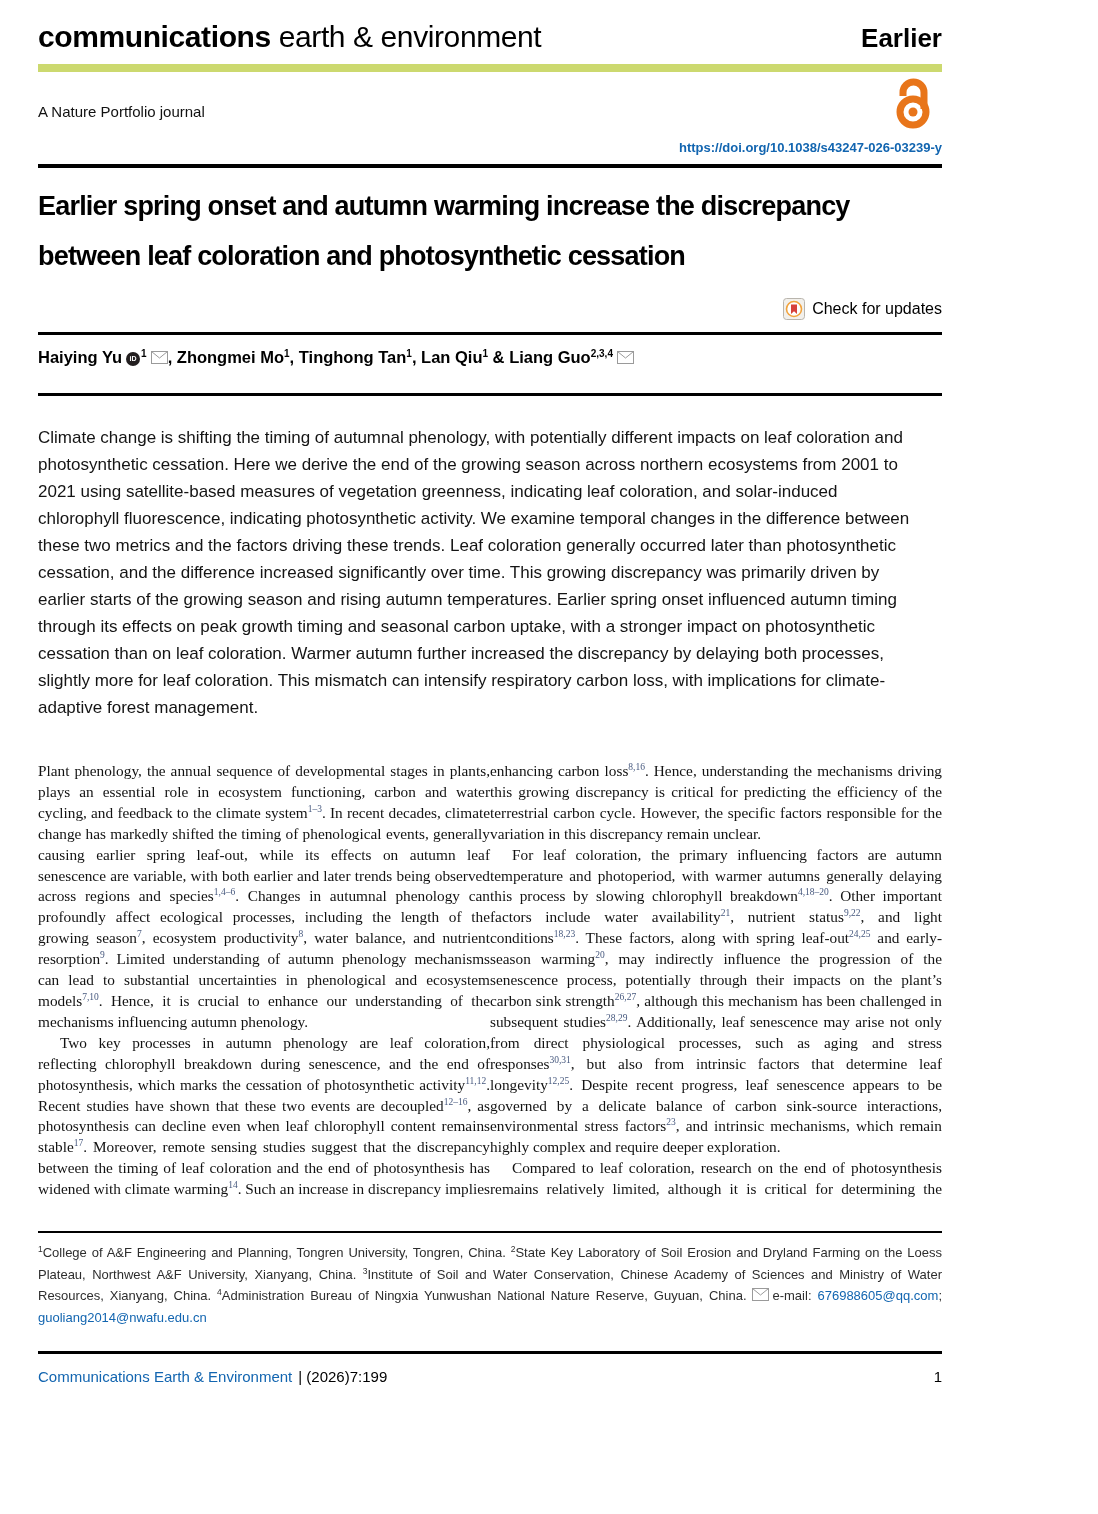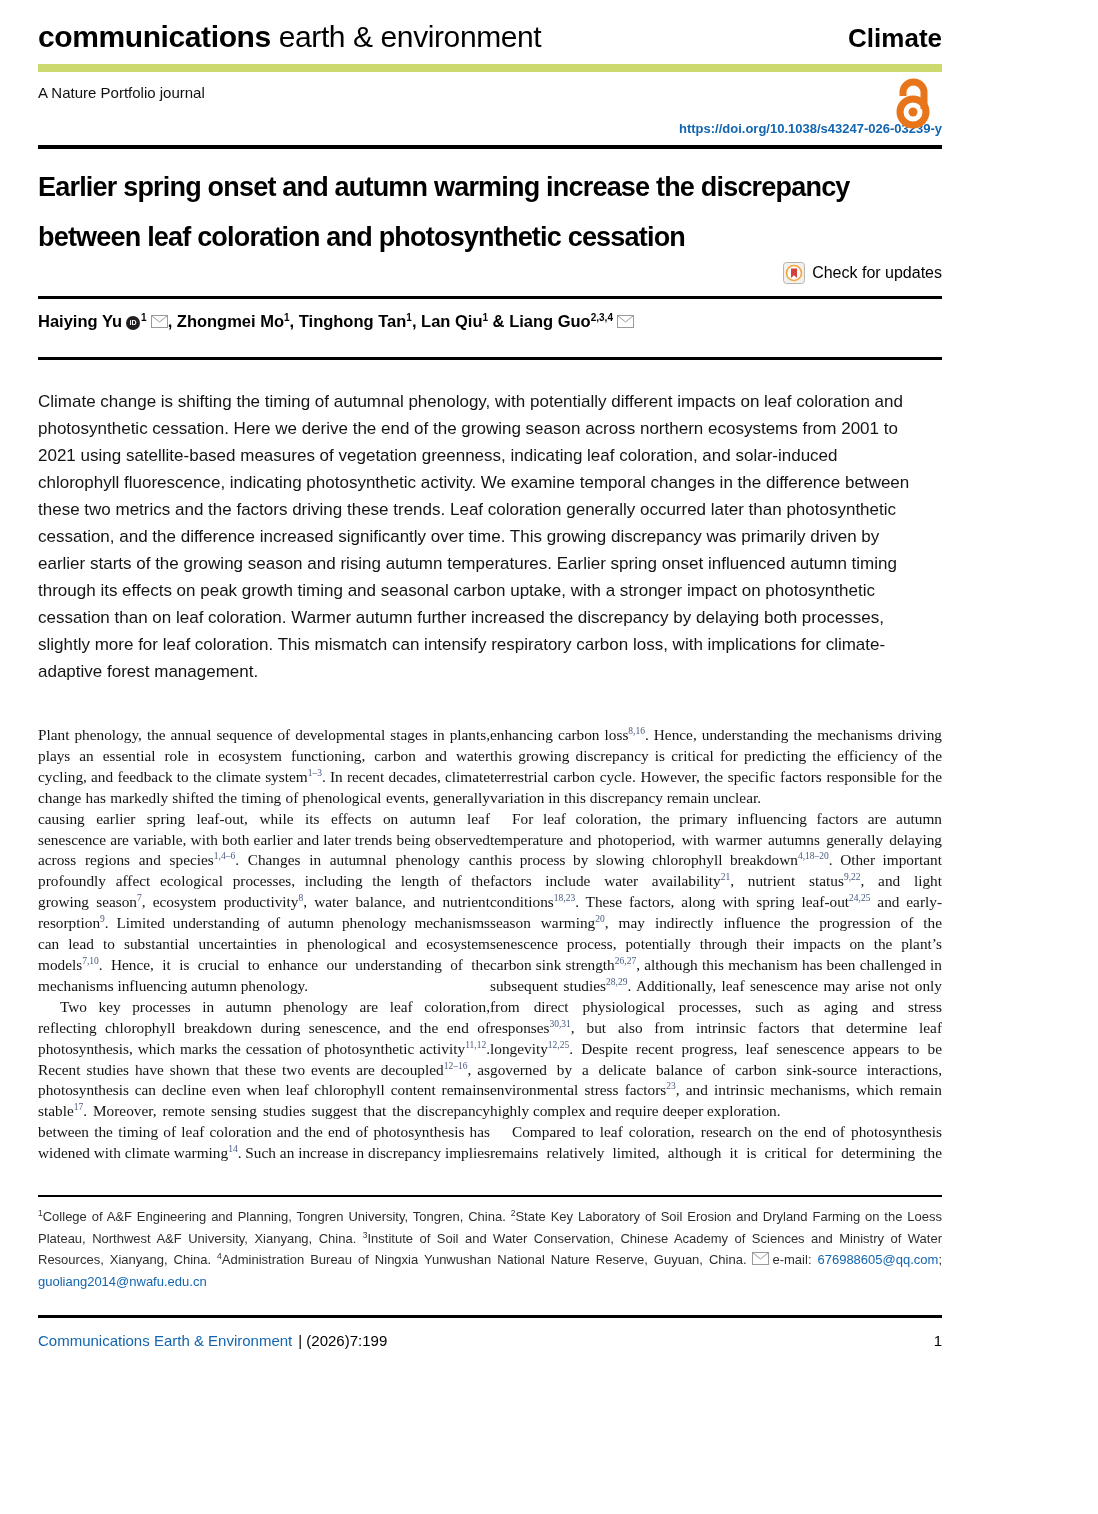--- a/index.html
+++ b/index.html
@@ -8,29 +8,29 @@
     padding:20px 38px 0 38px;position:relative;overflow:hidden;
     background:#fff;color:#000;
     font-family:"Liberation Sans",sans-serif;
   }
   
   .masthead{display:flex;justify-content:space-between;align-items:baseline;}
   .journal-name{font-size:30px;letter-spacing:-0.4px;}
   .jb{font-weight:700;}
   .article-label{font-size:26px;font-weight:700;}
   .green-bar{height:8px;background:var(--green_bar,#ccd96f);margin-top:10px;}
-  .tagline{font-size:15px;margin-top:12px;color:#111;}
+  .tagline{font-size:15px;margin-top:31px;color:#111;}
   .oa-icon{position:absolute;top:78px;right:42px;}
   .doi-row{text-align:right;margin-top:20px;font-size:13px;font-weight:700;}
   .doi{color:var(--link_blue,#1265b0);text-decoration:none;cursor:pointer;}
   .rule-thick{height:4px;background:#000;margin-top:9px;}
   
   .title{font-size:27px;line-height:50px;font-weight:700;letter-spacing:-0.8px;margin:13px 0 0 0;max-width:1010px;}
   
-  .check-row{display:flex;justify-content:flex-end;align-items:center;gap:7px;font-size:16px;cursor:pointer;}
+  .check-row{display:flex;justify-content:flex-end;align-items:center;gap:7px;margin-top:17px;font-size:16px;cursor:pointer;}
   .rule-a{height:2.5px;background:#000;margin-top:12px;}
   
   .authors{font-size:16.5px;font-weight:700;padding:13px 0 26px 0;}
   .authors sup{font-size:10px;line-height:0;}
   .orcid{display:inline-block;width:14px;height:14px;border-radius:50%;background:#231f20;color:#fff;
          font-size:7px;font-weight:700;text-align:center;line-height:14px;margin:0 1px 0 4px;vertical-align:2px;}
   .env{margin-left:4px;vertical-align:-1px;}
   .rule-b{height:3.5px;background:#000;}
   
   .abstract{font-size:17px;line-height:27px;max-width:882px;margin:28px 0 0 0;color:#141414;font-weight:400;}
@@ -53,21 +53,21 @@
   .footer-journal{color:var(--link_blue,#1265b0);text-decoration:none;cursor:pointer;}
   .footer-cite{color:#000;margin-left:6px;}
 </style>
 </head>
 <body>
 
 <div class="page">
 
   <div class="masthead">
     <div class="journal-name"><span class="jb">communications</span><span class="jr"> earth &amp; environment</span></div>
-    <div class="article-label">Climate</div>
+    <div class="article-label">Earlier</div>
   </div>
 
   <div class="green-bar"></div>
 
   <div class="tagline">A Nature Portfolio journal</div>
 
   <svg class="oa-icon" width="50" height="52" viewBox="0 0 50 52">
     <path d="M 36 31 V 14.5 a 10.5 10.5 0 0 0 -21 0 v 3.5" fill="none" stroke="#e8751a" stroke-width="7"></path>
     <circle cx="25" cy="34" r="13" fill="none" stroke="#e8751a" stroke-width="7"></circle>
     <circle cx="25" cy="34" r="4.5" fill="#e8751a"></circle>

